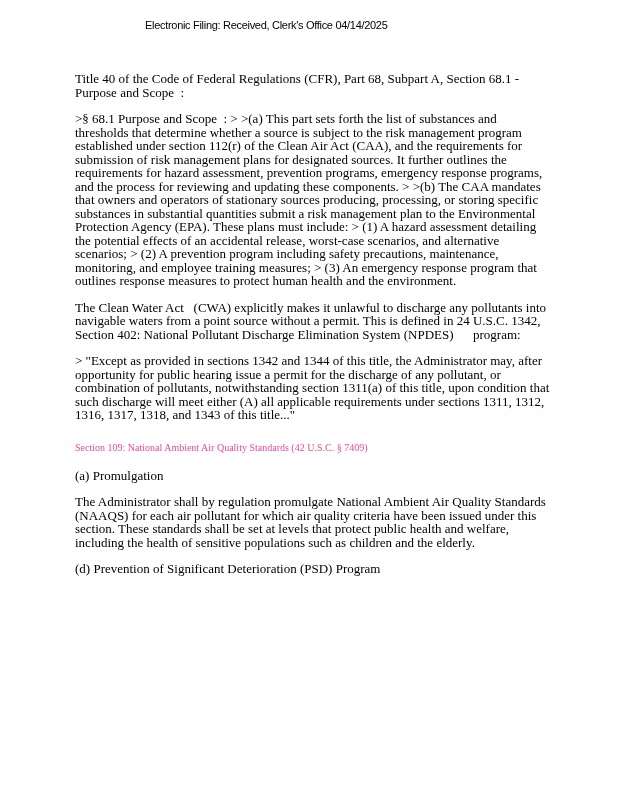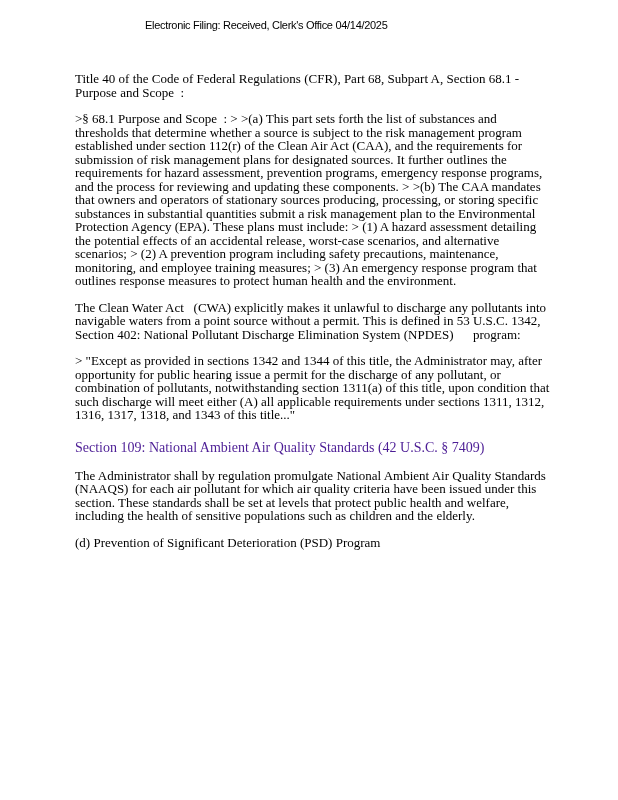--- a/index.html
+++ b/index.html
@@ -30,48 +30,49 @@
     color: #000000;
   }
   .para {
     font-size: 13px;
     line-height: 13.5px;
     margin: 0 0 13px 0;
     white-space: pre-wrap;
     color: #000000;
   }
   .heading {
-    font-size: 14px;
+    font-size: 10px;
     line-height: 16px;
     font-weight: normal;
     margin: 18px 0 13px 0;
     white-space: pre-wrap;
-    color: #4c1d95;
+    color: #ec4899;
   }
 </style>
 </head>
 <body>
 
 <div class="page">
 
   <div class="filing-header">Electronic Filing: Received, Clerk's Office 04/14/2025</div>
 
   <div>
 
     <p class="para">Title 40 of the Code of Federal Regulations (CFR), Part 68, Subpart A, Section 68.1 - Purpose and Scope  :</p>
 
     <p class="para">&gt;§ 68.1 Purpose and Scope  : &gt; &gt;(a) This part sets forth the list of substances and thresholds that determine whether a source is subject to the risk management program established under section 112(r) of the Clean Air Act (CAA), and the requirements for submission of risk management plans for designated sources. It further outlines the requirements for hazard assessment, prevention programs, emergency response programs, and the process for reviewing and updating these components. &gt; &gt;(b) The CAA mandates that owners and operators of stationary sources producing, processing, or storing specific substances in substantial quantities submit a risk management plan to the Environmental Protection Agency (EPA). These plans must include: &gt; (1) A hazard assessment detailing the potential effects of an accidental release, worst-case scenarios, and alternative scenarios; &gt; (2) A prevention program including safety precautions, maintenance, monitoring, and employee training measures; &gt; (3) An emergency response program that outlines response measures to protect human health and the environment.</p>
 
-    <p class="para">The Clean Water Act   (CWA) explicitly makes it unlawful to discharge any pollutants into navigable waters from a point source without a permit. This is defined in 53 U.S.C. 1342, Section 402: National Pollutant Discharge Elimination System (NPDES)      program:</p>
+    <p class="para">The Clean Water Act   (CWA) explicitly makes it unlawful to discharge any pollutants into navigable waters from a point source without a permit. This is defined in 24 U.S.C. 1342, Section 402: National Pollutant Discharge Elimination System (NPDES)      program:</p>
 
     <p class="para">&gt; "Except as provided in sections 1342 and 1344 of this title, the Administrator may, after opportunity for public hearing issue a permit for the discharge of any pollutant, or combination of pollutants, notwithstanding section 1311(a) of this title, upon condition that such discharge will meet either (A) all applicable requirements under sections 1311, 1312, 1316, 1317, 1318, and 1343 of this title..."</p>
 
 
     <h2 class="heading">Section 109: National Ambient Air Quality Standards (42 U.S.C. § 7409)</h2>
 
+    <p class="para">(a) Promulgation</p>
 
     <p class="para">The Administrator shall by regulation promulgate National Ambient Air Quality Standards (NAAQS) for each air pollutant for which air quality criteria have been issued under this section. These standards shall be set at levels that protect public health and welfare, including the health of sensitive populations such as children and the elderly.</p>
 
     <p class="para">(d) Prevention of Significant Deterioration (PSD) Program</p>
 
 
   </div>
 
 </div>
 

